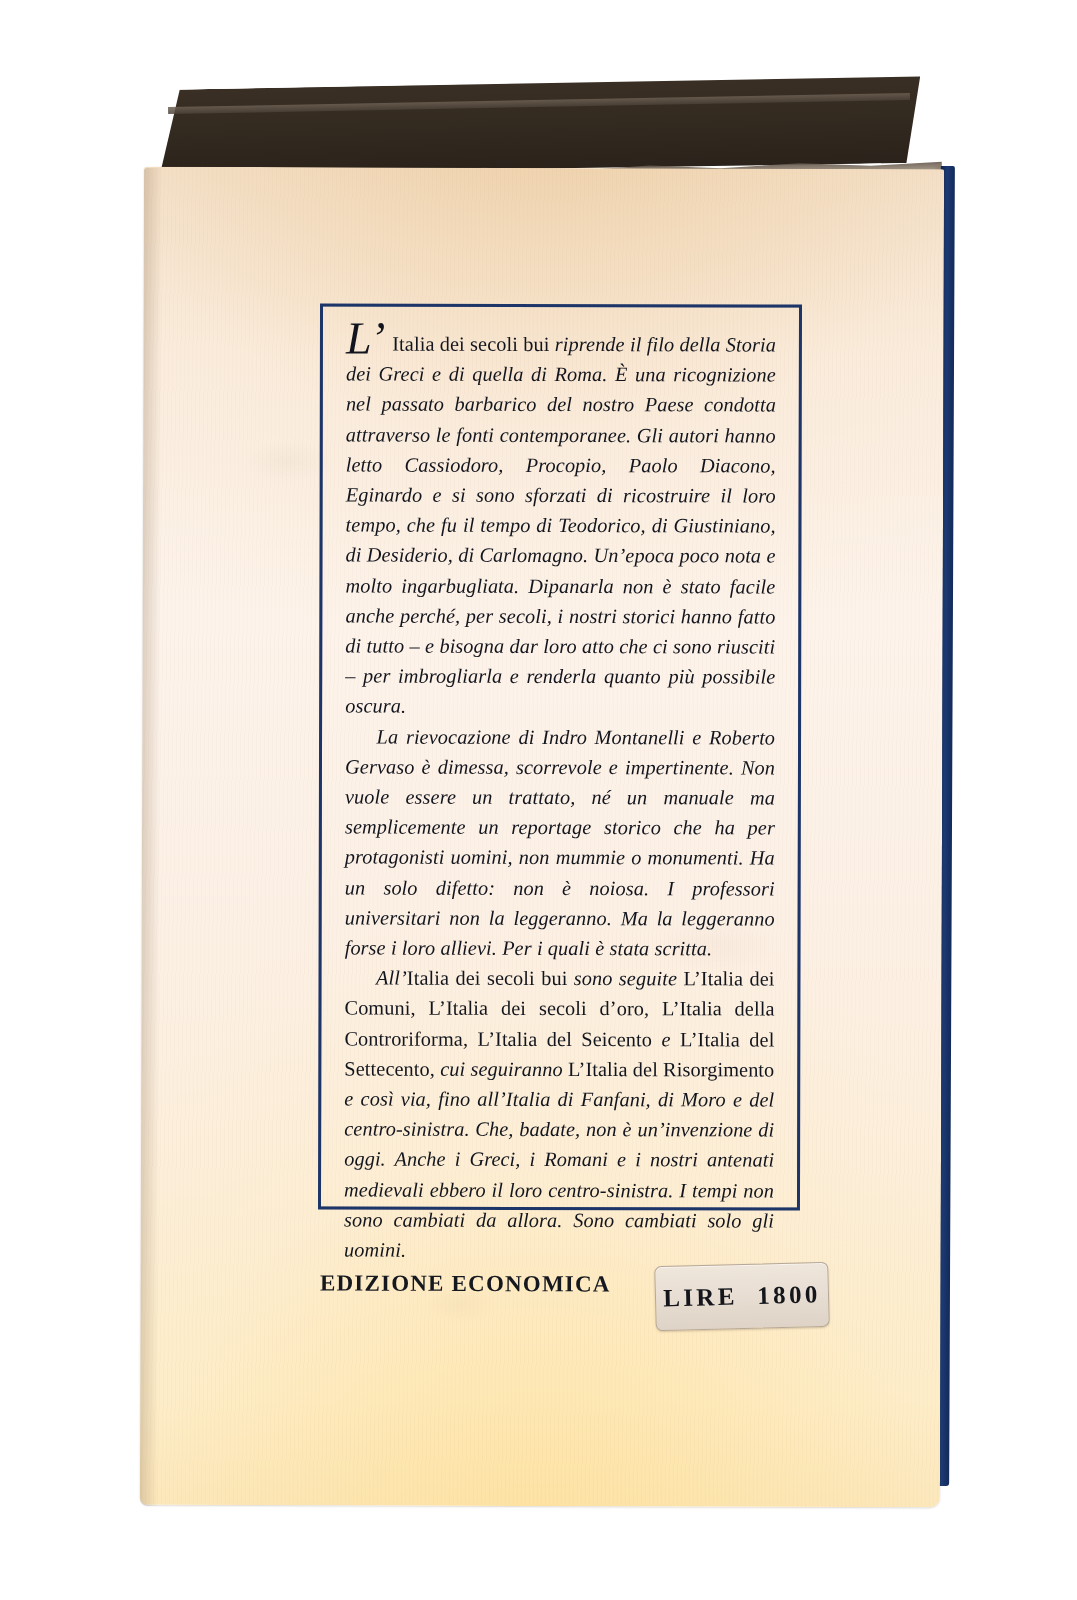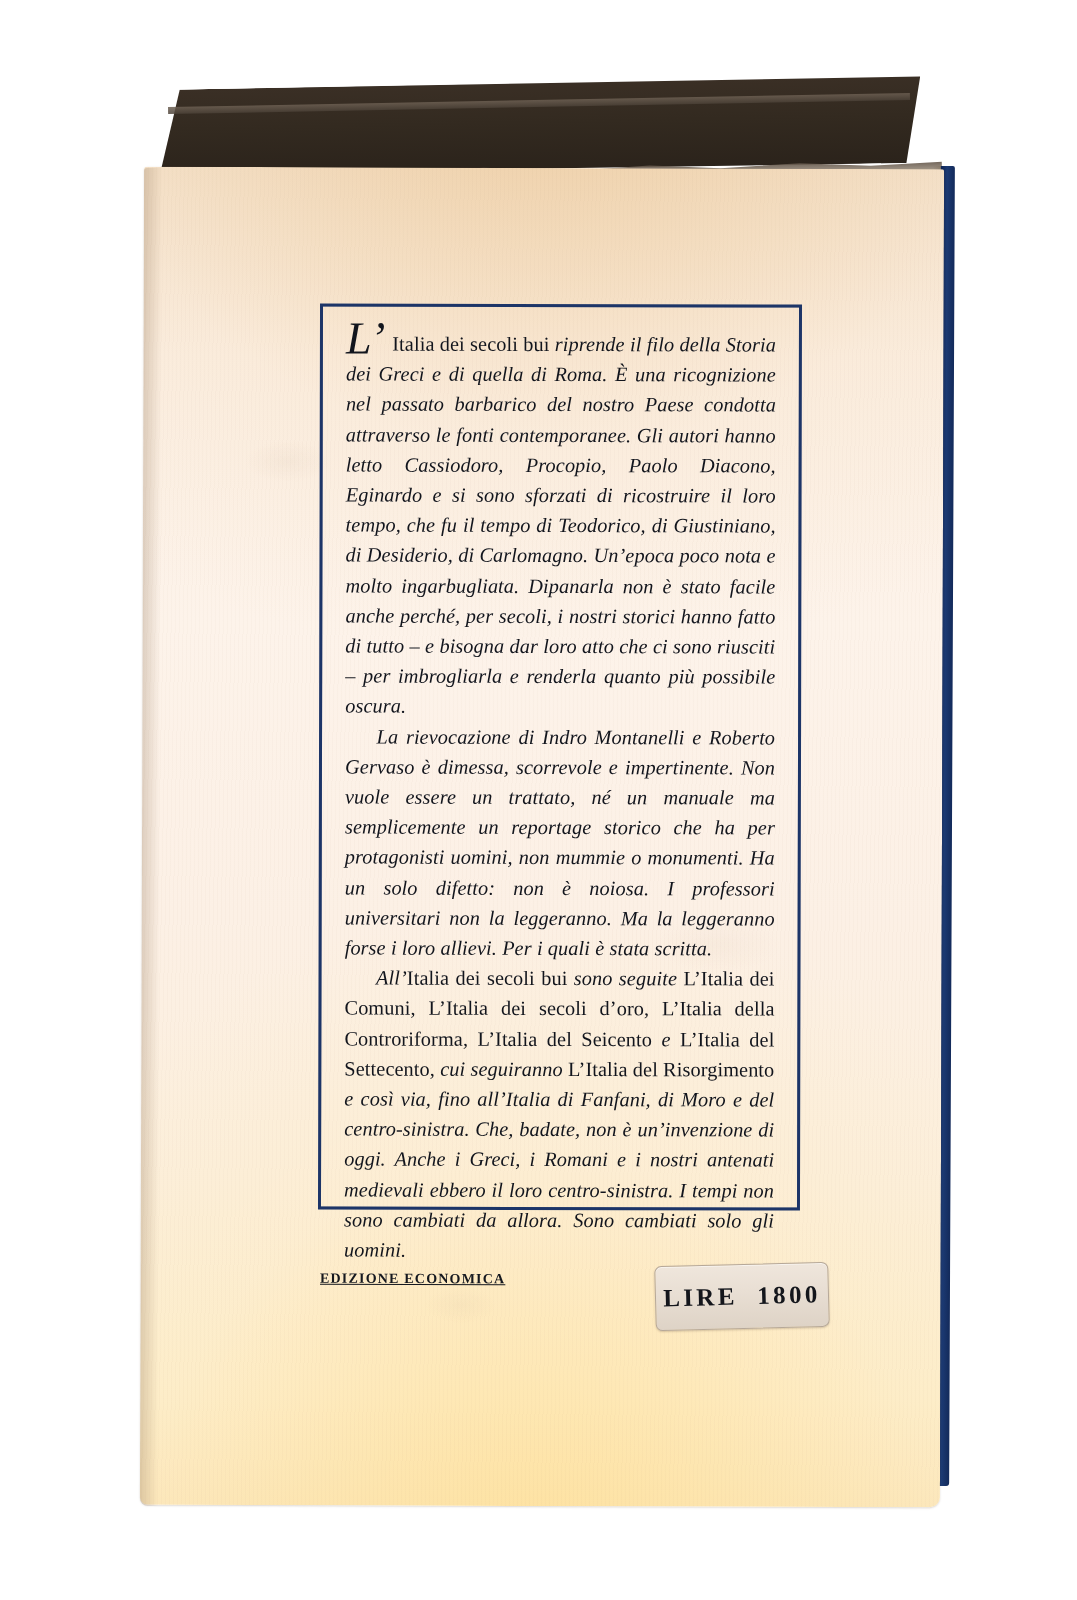--- a/index.html
+++ b/index.html
@@ -174,25 +174,24 @@
   }
 
   
   .edition {
     position: absolute;
     left: 320px;
     top: 1255px;
     font-family: "Liberation Serif", serif;
     font-weight: bold;
     font-style: normal;
-    font-size: 14px;
+    font-size: 23px;
     letter-spacing: 1.2px;
     color: #15181f;
     transform: rotate(0.2deg);
-    text-decoration: underline;
   }
 
   .price-sticker {
     position: absolute;
     left: 655px;
     top: 1248px;
     width: 172px;
     height: 63px;
     background: linear-gradient(180deg,#efe6dc 0%,#e9dfd4 40%,#ded3c6 100%);
     border: 1px solid #b6a899;

